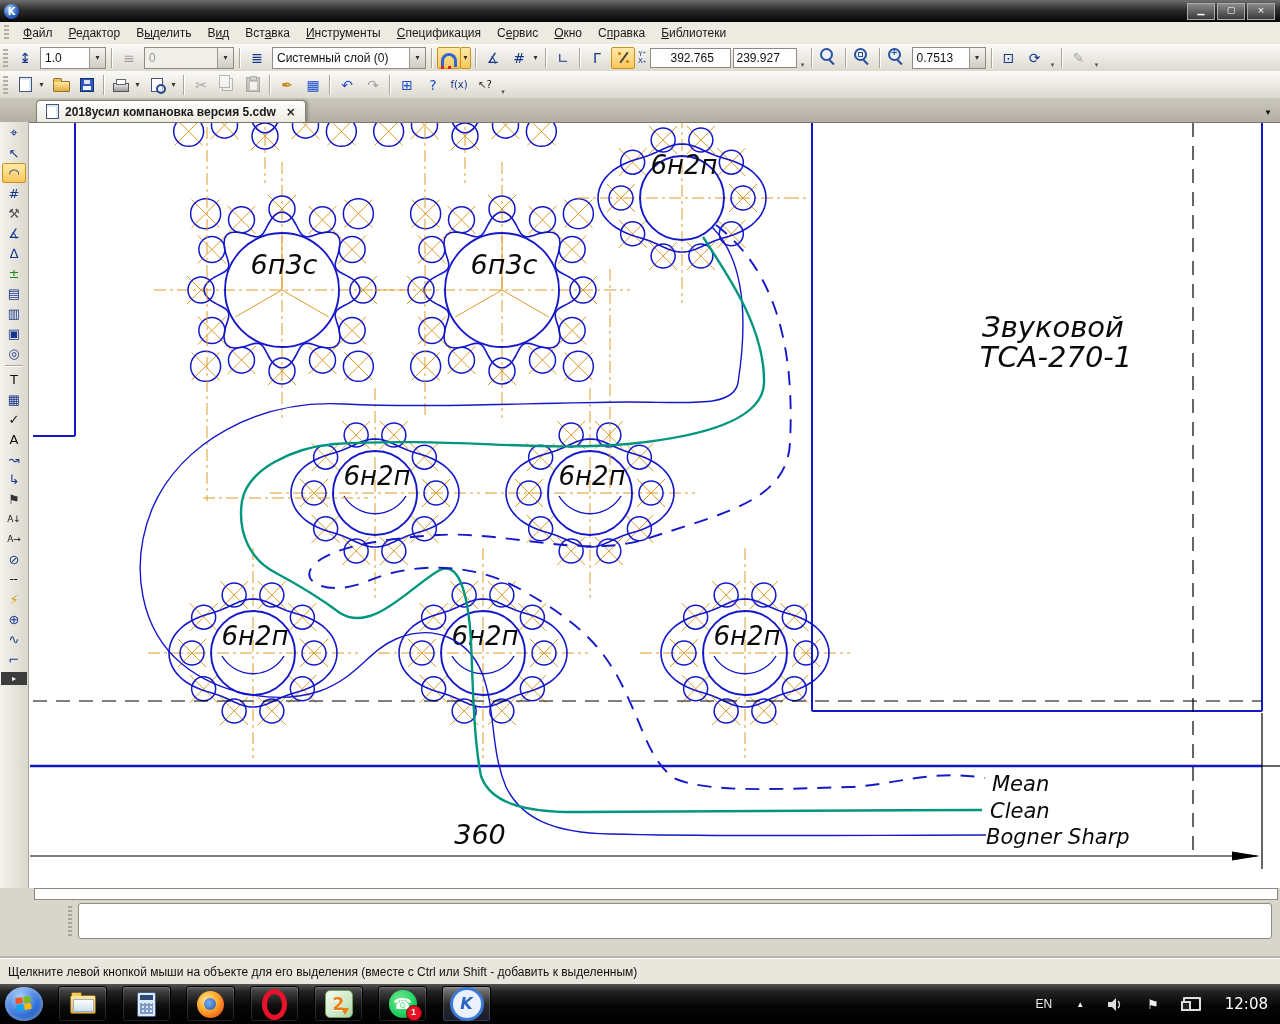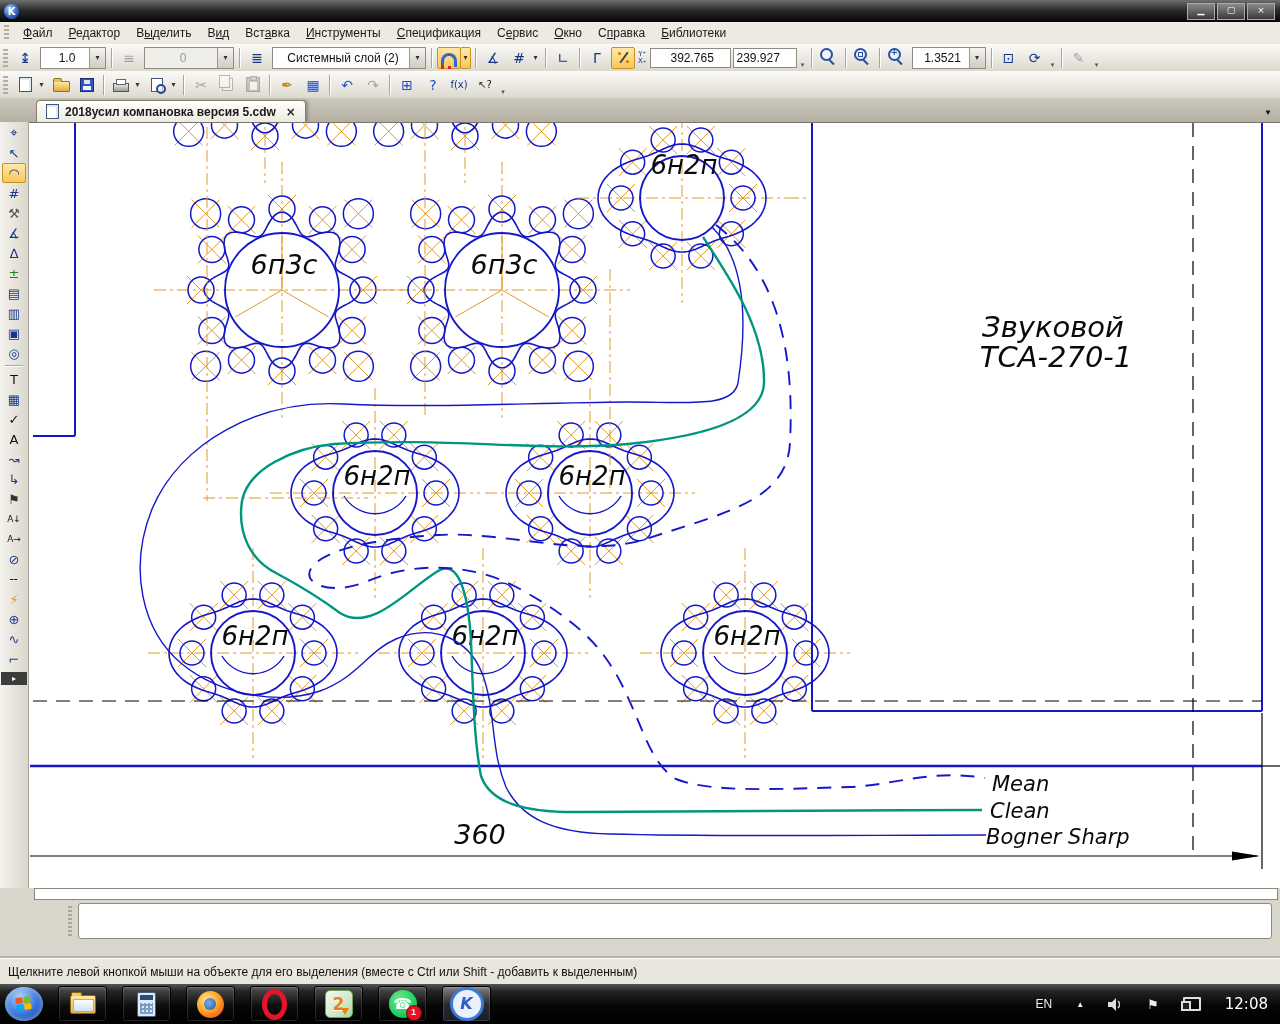--- a/index.html
+++ b/index.html
@@ -30,21 +30,21 @@
     background:repeating-linear-gradient(180deg,#b2aea2 0 2px,transparent 2px 4px);}
   .sep{width:1px;height:20px;background:#a9a599;border-right:1px solid #fff;margin:0 3px;}
   .tbtn{min-width:24px;height:22px;padding:0;margin:0 1px;border:1px solid transparent;background:transparent;
     display:flex;align-items:center;justify-content:center;font:14px "DejaVu Sans",sans-serif;color:#16368c;cursor:default;}
   .tbtn .gly{pointer-events:none;}
   .tbtn.act{background:linear-gradient(#ffe9a8,#f8c75a);border:1px solid #c9921c;border-radius:2px;}
   .tbtn.dis{opacity:.40;filter:grayscale(.9);}
   .ddarr{min-width:11px;width:11px;font-size:8px;color:#333;margin-left:-2px;}
   .minidd{width:10px;font-size:7px;color:#555;text-align:center;align-self:flex-end;padding-bottom:2px;}
   .combo{height:20px;background:#fff;border:1px solid #8f8b80;display:flex;align-items:center;
-    font-size:12px;color:#111;margin:0 2px;text-align:center;}
+    font-size:12px;color:#111;margin:0 2px;}
   .combo .cval{flex:1;padding-left:4px;white-space:nowrap;overflow:hidden;}
   .combo .carr{width:15px;height:100%;background:linear-gradient(#f4f3ef,#cfccc3);border-left:1px solid #9b978b;
     font-size:8px;color:#333;display:flex;align-items:center;justify-content:center;}
   .combo.dis{background:#efeee9;color:#999;}
   .combo.dis .cval{color:#999;}
   .tfield{height:18px;background:#fff;border:1px solid #8f8b80;font-size:12px;color:#111;
     display:flex;align-items:center;padding:0 3px;margin:0 1px;}
   .coordicon{display:flex;flex-direction:column;font:7px/7px "DejaVu Sans",sans-serif;color:#16368c;
     margin:0 2px;text-align:center;}
   
@@ -196,21 +196,21 @@
       </button>
       <div class="combo dis" style="width: 88px;">
         <span class="cval">0</span>
         <span class="carr">▾</span>
       </div>
       <div class="sep"></div>
       <button class="tbtn">
         <span class="gly">≣</span>
       </button>
       <div class="combo" style="width: 152px;">
-        <span class="cval">Системный слой (2)</span>
+        <span class="cval">Системный слой (0)</span>
         <span class="carr">▾</span>
       </div>
       <div class="sep"></div>
       <button class="tbtn act">
         <span class="ic ic-magnet"></span>
       </button>
       <button class="tbtn ddarr act">▾</button>
       <div class="sep"></div>
       <button class="tbtn">
         <span class="gly">∡</span>
@@ -243,21 +243,21 @@
       </button>
       <div class="sep"></div>
       <button class="tbtn">
         <span class="ic ic-mag-box"></span>
       </button>
       <div class="sep"></div>
       <button class="tbtn">
         <span class="ic ic-mag-plus"></span>
       </button>
       <div class="combo" style="width: 72px;">
-        <span class="cval">1.3521</span>
+        <span class="cval">0.7513</span>
         <span class="carr">▾</span>
       </div>
       <div class="sep"></div>
       <button class="tbtn">
         <span class="gly">⊡</span>
       </button>
       <button class="tbtn">
         <span class="gly">⟳</span>
       </button>
       <div class="minidd">▾</div>

